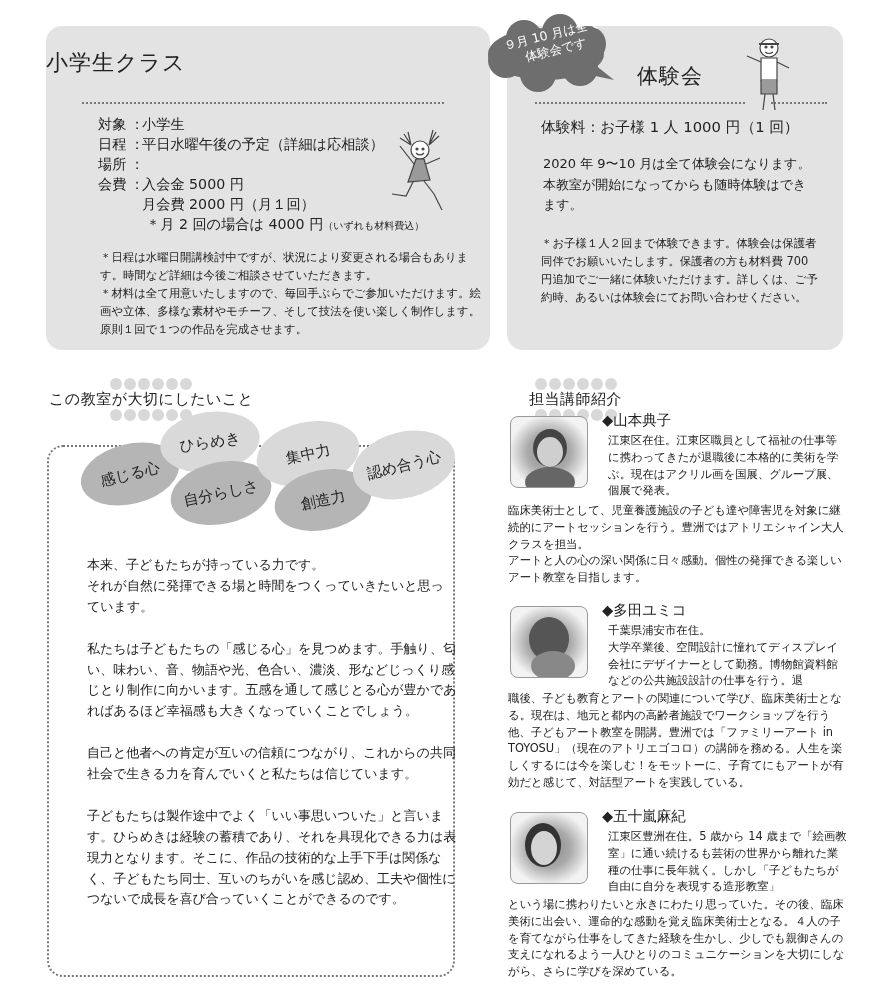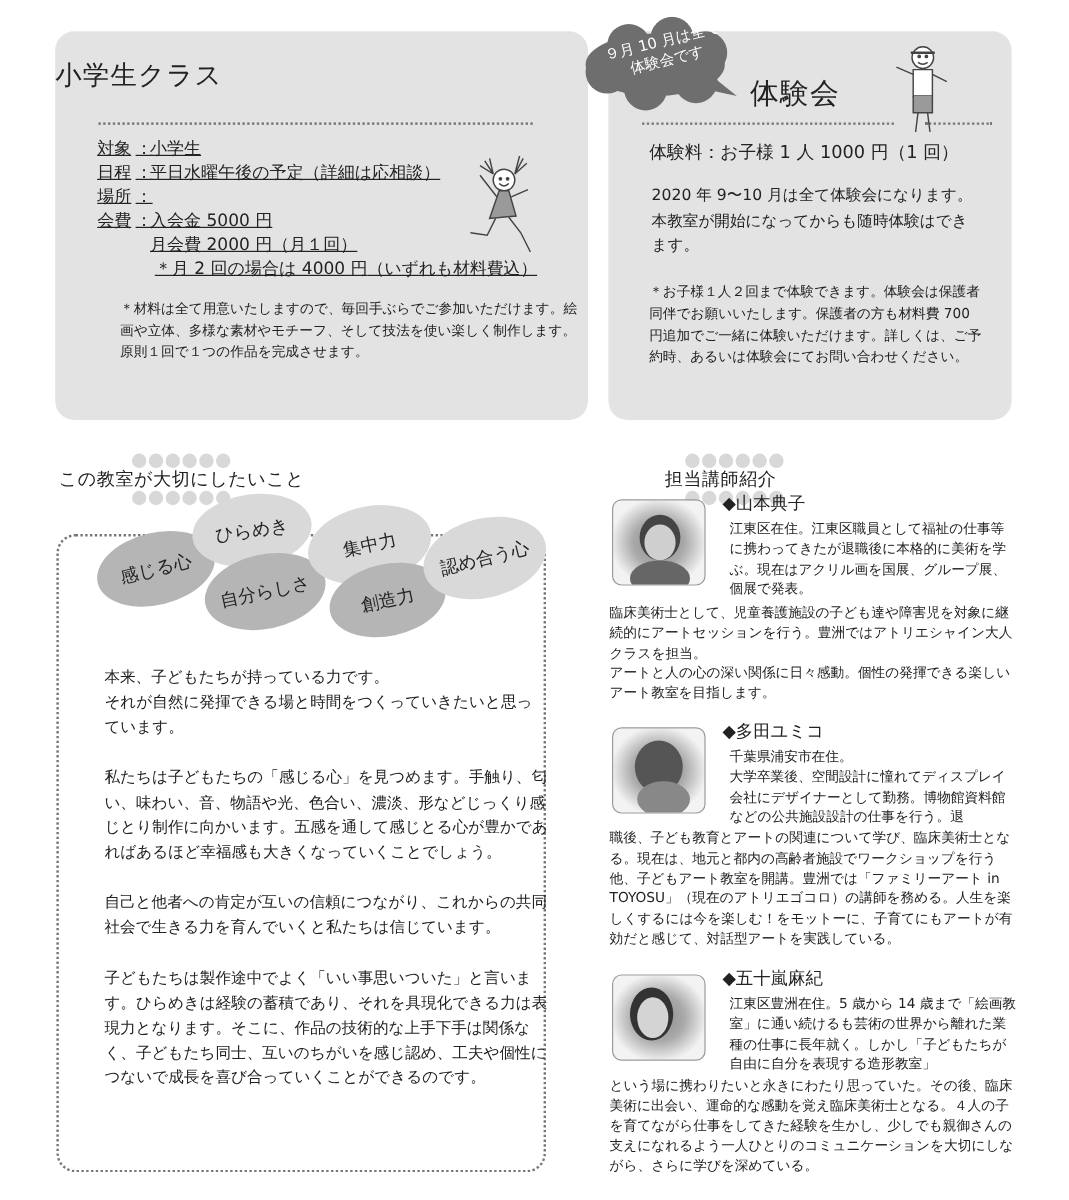--- a/index.html
+++ b/index.html
@@ -8,50 +8,50 @@
 
   .panel { position: absolute; background: #e3e3e3; border-radius: 16px; }
   #class-panel { left: 46px; top: 26px; width: 444px; height: 324px; }
   #trial-panel { left: 507px; top: 26px; width: 336px; height: 324px; }
 
   .class-title { position: absolute; left: 0; width: 100%; top: 22px; text-align: left; font-size: 22px; letter-spacing: 1px; }
   .class-subtitle { position: absolute; left: 0; width: 100%; top: 54px; text-align: center; font-size: 15px; letter-spacing: 1px; }
   .hr-dotted { position: absolute; border-top: 2px dotted #777; height: 0; }
   #class-hr { left: 36px; top: 76px; width: 362px; }
 
-  .info-list { position: absolute; left: 35px; top: 88px; font-size: 14.2px; line-height: 20px; text-decoration: underline; }
+  .info-list { position: absolute; left: 52px; top: 88px; font-size: 14.2px; line-height: 20px; }
   .info-row { display: flex; white-space: nowrap; }
   .info-label { width: 32px; display: inline-block; }
   .info-colon { width: 12px; display: inline-block; text-align: center; }
   .info-indent { padding-left: 44px; white-space: nowrap; }
-  .info-small { font-size: 14px; }
+  .info-small { font-size: 10px; }
 
   .class-notes { position: absolute; left: 54px; top: 222px; width: 384px; font-size: 11.4px; line-height: 18px; }
 
   #girl-illustration { position: absolute; left: 340px; top: 98px; width: 62px; height: 96px; }
 
   
-  .trial-title { position: absolute; left: 118px; top: 36px; width: 120px; font-size: 24px; letter-spacing: 1px; }
+  .trial-title { position: absolute; left: 130px; top: 36px; width: 120px; font-size: 21px; letter-spacing: 1px; }
   #trial-hr1 { left: 28px; top: 76px; width: 210px; }
   #trial-hr2 { left: 264px; top: 76px; width: 56px; }
   #boy-illustration { position: absolute; left: 236px; top: 4px; width: 48px; height: 84px; }
   .trial-fee { position: absolute; left: 34px; top: 92px; font-size: 14.8px; white-space: nowrap; }
   .trial-body { position: absolute; left: 36px; top: 128px; width: 272px; font-size: 13px; line-height: 20.5px; }
   .trial-notes { position: absolute; left: 34px; top: 208px; width: 282px; font-size: 11.4px; line-height: 18px; }
 
   #cloud { position: absolute; left: 476px; top: 14px; width: 140px; height: 80px; }
   .cloud-text { position: absolute; left: 494px; top: 26px; width: 120px; color: #fff; font-size: 12.4px; line-height: 16px; text-align: center; transform: rotate(-14deg); transform-origin: center; }
 
   
   .section-header { position: absolute; top: 378px; height: 24px; display: flex; align-items: center; white-space: nowrap; flex-direction: column; }
   .dots { display: flex; gap: 2px; }
   .dot { width: 12px; height: 12px; border-radius: 50%; background: #d8d8d8; display: inline-block; }
   .section-title { font-size: 15px; margin: 0 6px; letter-spacing: 0.5px; }
   #values-header { left: 43px; }
-  #teachers-header { left: 548px; align-items: flex-end; }
+  #teachers-header { left: 523px; }
 
   
   #values-box { position: absolute; left: 47px; top: 445px; width: 408px; height: 532px; border: 2px dotted #777; border-radius: 16px; }
   .ellipse { position: absolute; border-radius: 50%; display: flex; align-items: center; justify-content: center; font-size: 15px; color: #222; white-space: nowrap; }
   .ell-dark { background: #b5b5b5; }
   .ell-light { background: #d9d9d9; }
 
   .values-text { position: absolute; left: 87px; top: 555px; width: 370px; font-size: 13px; line-height: 20.9px; }
   .values-text p { margin-bottom: 20.9px; }
 
@@ -104,20 +104,21 @@
       <path d="M30 29 Q34 33 38 29"></path>
       <path d="M25 21 L18 10 M25 21 L22 8 M25 21 L14 14"></path>
       <path d="M43 21 L50 8 M43 21 L53 12 M43 21 L47 6"></path>
       <path d="M30 35 L22 58 L44 56 L38 35 Z" fill="#9a9a9a"></path>
       <path d="M28 40 L14 22 M40 40 L54 34"></path>
       <path d="M27 58 L20 72 L6 70 M38 57 L48 70 L56 86"></path>
     </g>
   </svg>
 
   <div class="class-notes">
+    <div>＊日程は水曜日開講検討中ですが、状況により変更される場合もあります。時間など詳細は今後ご相談させていただきます。</div>
     <div>＊材料は全て用意いたしますので、毎回手ぶらでご参加いただけます。絵画や立体、多様な素材やモチーフ、そして技法を使い楽しく制作します。原則１回で１つの作品を完成させます。</div>
   </div>
 </div>
 
 <div class="panel" id="trial-panel">
   <div class="trial-title">体験会</div>
   <div class="hr-dotted" id="trial-hr1"></div>
   <div class="hr-dotted" id="trial-hr2"></div>
   <svg id="boy-illustration" viewBox="0 0 48 84">
     <g stroke="#444" stroke-width="1.2" fill="none">

